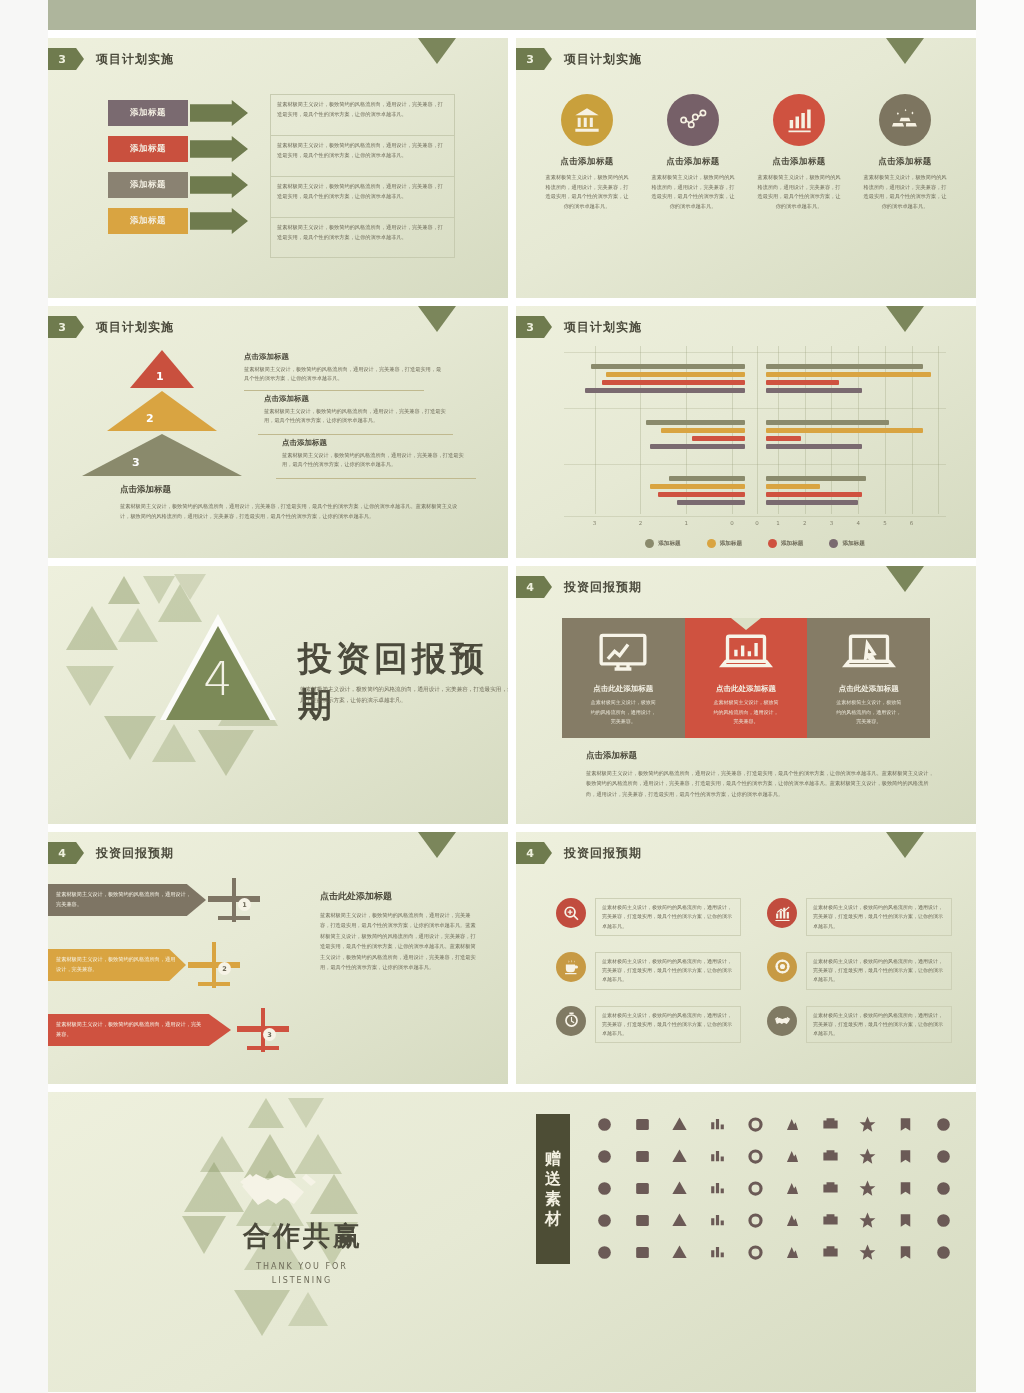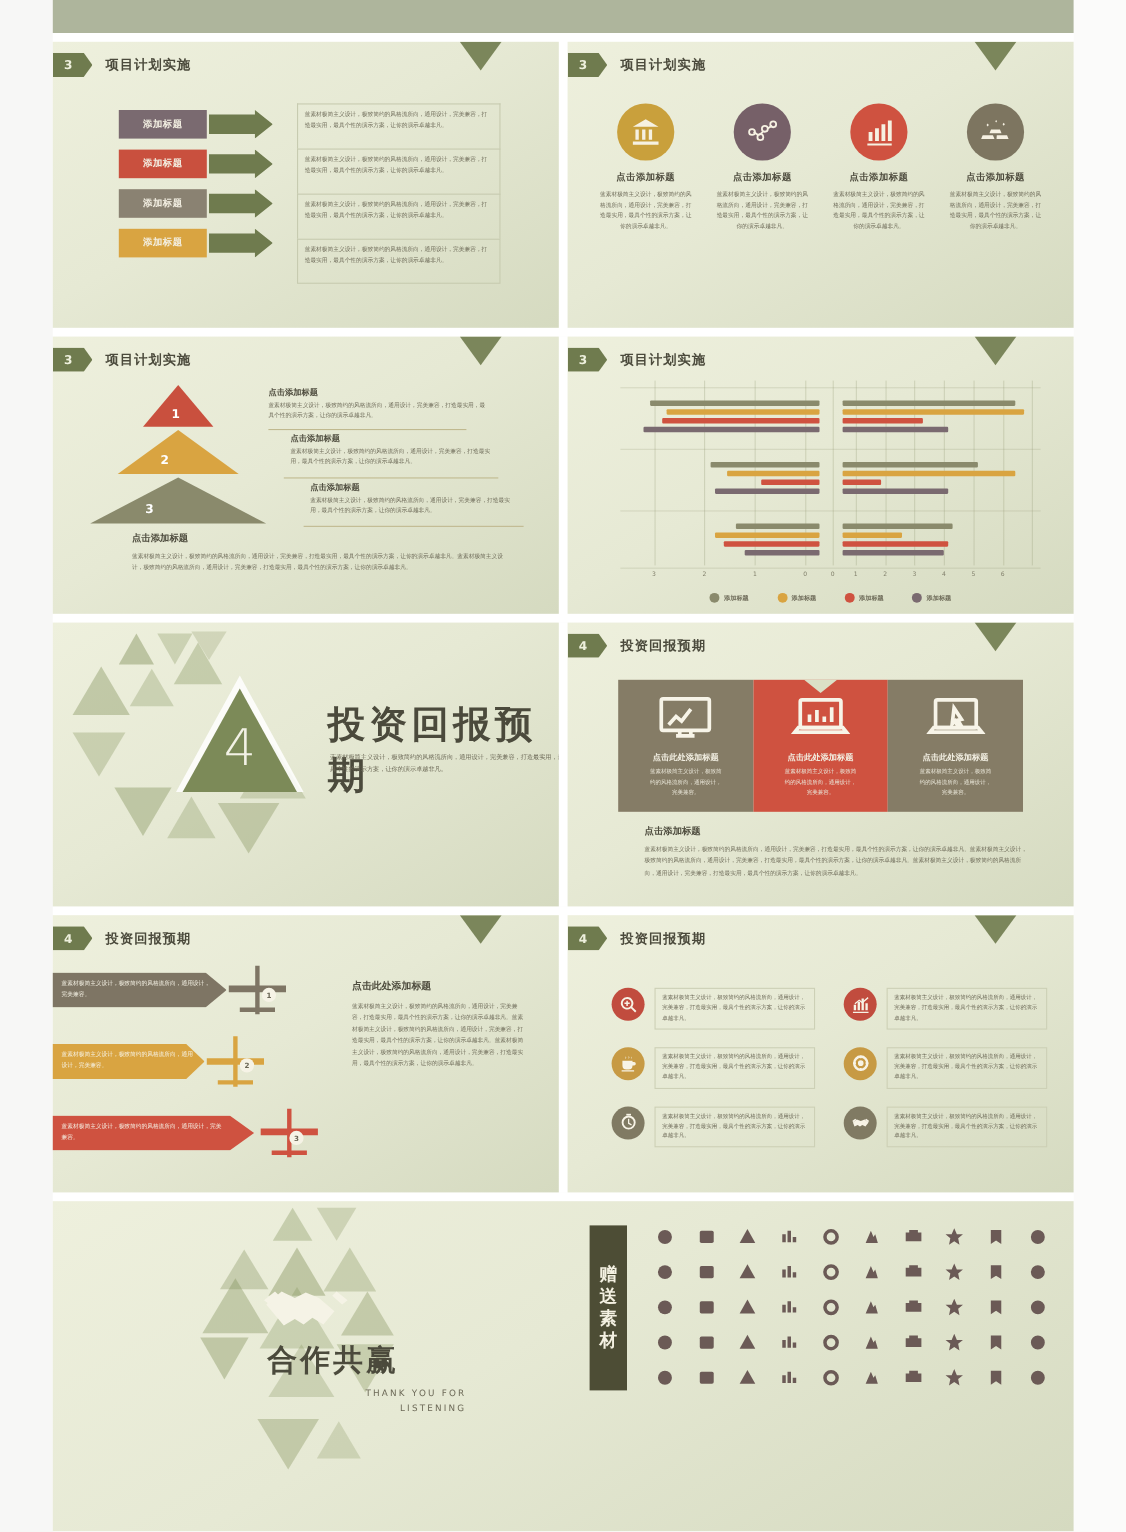--- a/index.html
+++ b/index.html
@@ -129,21 +129,21 @@
   .g6 .ic svg{width:17px;height:17px;fill:#f7f3e6;}
   .g6 .bx{flex:1;border:1px solid #cdd0b6;padding:4px 6px;box-sizing:border-box;min-height:36px;}
   .g6 .bx p{margin:0;font-size:5px;line-height:1.85;color:#6d6a58;}
 
   
   .final{position:relative;height:300px;display:flex;}
   .final-left{flex:0 0 470px;position:relative;}
   .hand{position:absolute;left:190px;top:68px;width:80px;height:52px;}
   .final-title{position:absolute;left:150px;top:126px;width:210px;text-align:center;
      font-size:27px;font-weight:bold;color:#4b4a3c;letter-spacing:3px;}
-  .final-sub{position:absolute;left:166px;top:168px;width:210px;text-align:right;
+  .final-sub{position:absolute;left:149px;top:168px;width:210px;text-align:center;
      font-size:8px;color:#6d6a58;letter-spacing:2px;line-height:1.7;}
   .final-right{flex:1;position:relative;}
   .bonus-box{position:absolute;left:18px;top:22px;width:34px;height:150px;background:#4d4d35;
      display:flex;flex-direction:column;align-items:center;justify-content:center;gap:4px;}
   .bonus-box span{color:#f4f1e2;font-size:16px;font-weight:bold;line-height:1;}
   .icon-grid{position:absolute;left:68px;top:18px;right:14px;display:grid;
      grid-template-columns:repeat(10,1fr);row-gap:4px;}
   .icon-grid .gi{display:flex;align-items:center;justify-content:center;height:28px;}
   .icon-grid .gi svg{width:19px;height:19px;fill:#6b5a56;}
 

